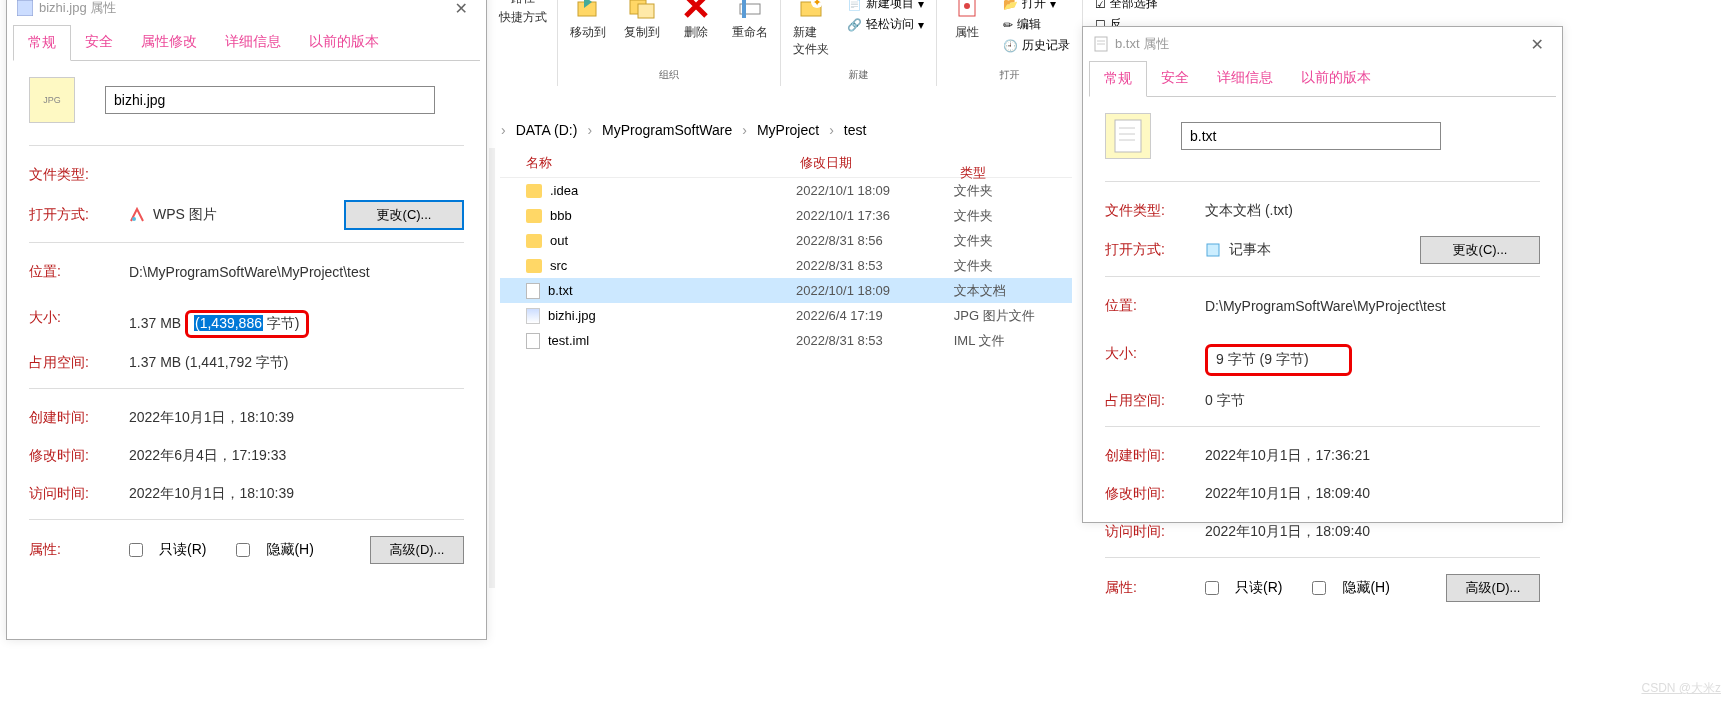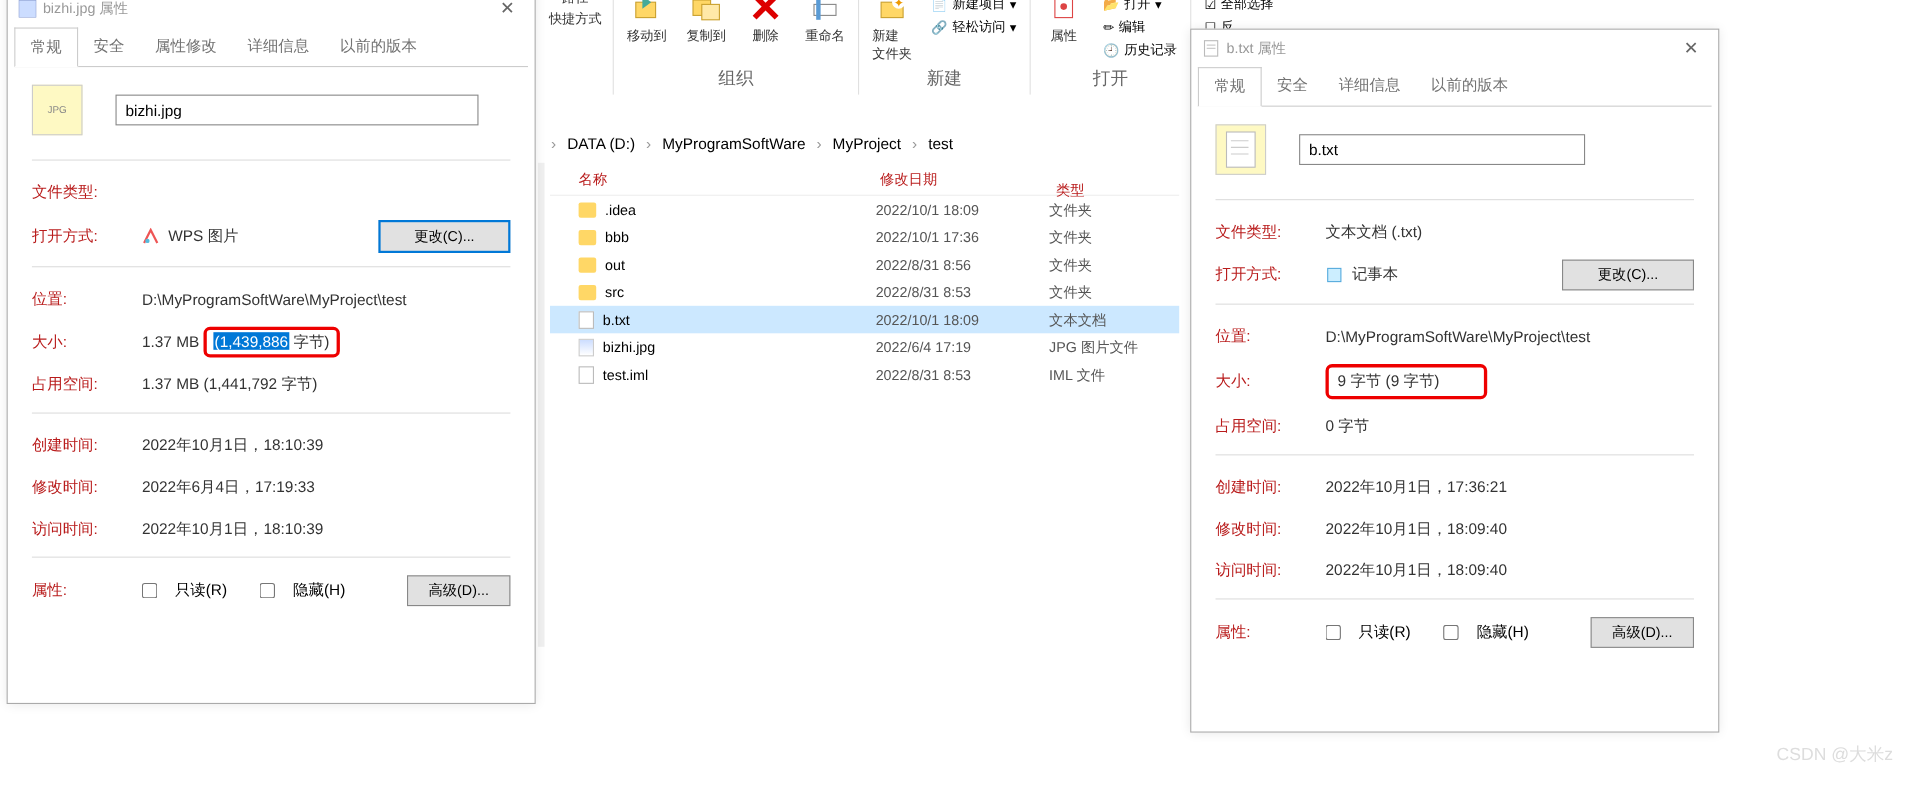--- a/index.html
+++ b/index.html
@@ -1,49 +1,49 @@
 <!DOCTYPE html>
 <html><head>
 <meta charset="utf-8">
 <style>
 * { box-sizing: border-box; margin: 0; padding: 0; }
 body { font-family: "Microsoft YaHei", "Segoe UI", sans-serif; font-size: 12px; background: #fff; width: 1735px; height: 717px; overflow: hidden; position: relative; }
 
 
 .props-dialog { position: absolute; background: #fff; border: 1px solid #aaa; box-shadow: 0 0 10px rgba(0,0,0,0.1); }
 .props-dialog.left { left: 6px; top: -10px; width: 481px; height: 650px; }
-.props-dialog.right { left: 1082px; top: 26px; width: 481px; height: 640px; }
+.props-dialog.right { left: 1082px; top: 26px; width: 481px; height: 497px; }
 .dlg-title { display: flex; align-items: center; padding: 6px 10px; color: #999; font-size: 13px; height: 34px; }
 .dlg-title .ficon { width: 16px; height: 16px; margin-right: 6px; }
 .dlg-close { margin-left: auto; font-size: 16px; color: #666; cursor: pointer; padding: 0 8px; }
 .tabs { display: flex; border-bottom: 1px solid #ccc; margin: 0 6px; }
-.tab { padding: 8px 14px; color: #737373; cursor: pointer; font-size: 14px; }
+.tab { padding: 8px 14px; color: #ec4899; cursor: pointer; font-size: 14px; }
 .tab.active { border: 1px solid #ccc; border-bottom: 1px solid #fff; margin-bottom: -1px; background: #fff; }
 .dlg-body { padding: 16px 22px; }
 .row { display: flex; align-items: center; min-height: 26px; margin-bottom: 12px; font-size: 14px; }
 .row .label { width: 100px; color: #b91c1c; }
 .row .val { flex: 1; color: #333; }
 .fname-row { display: flex; align-items: center; margin-bottom: 22px; }
 .fname-row .thumb { width: 46px; height: 46px; border: 1px solid #ccc; display: flex; align-items: center; justify-content: center; font-size: 9px; color: #888; background: #fef9c3; margin-right: 30px; }
 .fname-input { width: 330px; height: 28px; border: 1px solid #888; padding: 0 8px; font-size: 14px; }
 .sep { height: 1px; background: #ddd; margin: 10px 0 16px; }
 .btn { border: 1px solid #888; background: #e1e1e1; padding: 4px 18px; font-size: 13px; cursor: pointer; }
 .btn.wide { width: 120px; text-align: center; }
 .cbx-row { display: flex; align-items: center; gap: 30px; }
 .cbx { display: flex; align-items: center; gap: 16px; }
 .cbx input { width: 14px; height: 14px; }
-.redbox { border: 3px solid #e00; border-radius: 6px; padding: 2px 6px; display: inline-block; }
+.redbox { border: 3px solid #e00; border-radius: 6px; padding: 2px 6px; display: inline-block; margin-top: 13px; }
 .highlight { background: #0078d7; color: #fff; padding: 0 1px; }
 .wps-icon { width: 16px; height: 16px; margin-right: 8px; }
 .ribbon-top { position: absolute; left: 489px; top: -14px; width: 1060px; height: 110px; display: flex; }
 .rgroup { display: flex; flex-direction: column; align-items: center; padding: 0 10px; border-right: 1px solid #e0e0e0; height: 100px; }
 .rgroup .icons { display: flex; gap: 14px; align-items: flex-start; padding-top: 4px; flex: 1; }
 .rbtn { display: flex; flex-direction: column; align-items: center; gap: 2px; font-size: 12px; color: #333; cursor: pointer; min-width: 40px; }
 .rbtn .ricon { width: 32px; height: 32px; display: flex; align-items: center; justify-content: center; }
-.rgroup .glabel { font-size: 16px; color: #666; padding-bottom: 4px; }
+.rgroup .glabel { font-size: 10px; color: #666; padding-bottom: 4px; }
 .rsmall { display: flex; flex-direction: column; gap: 2px; font-size: 12px; padding-top: 4px; }
 .rsmall .item { display: flex; align-items: center; gap: 4px; cursor: pointer; padding: 1px 2px; }
 
 .breadcrumb { position: absolute; left: 489px; top: 114px; height: 32px; display: flex; align-items: center; font-size: 14px; padding: 0 12px; gap: 10px; }
 .breadcrumb .sep-arrow { color: #999; }
 
 .file-list { position: absolute; left: 500px; top: 148px; width: 572px; }
 .fl-head { display: flex; font-size: 13px; color: #b91c1c; border-bottom: 1px solid #eee; height: 30px; align-items: center; }
 .fl-head .c1 { width: 300px; padding-left: 26px; }
 .fl-head .c2 { width: 160px; }
@@ -52,21 +52,21 @@
 .fl-row.sel { background: #cce8ff; }
 .fl-row .c1 { width: 274px; display: flex; align-items: center; gap: 8px; }
 .fl-row .c2 { width: 160px; color: #555; }
 .fl-row .c3 { width: 120px; color: #555; }
 .fldr-icon { width: 16px; height: 14px; background: #ffd766; border-radius: 2px; display: inline-block; }
 .txt-icon { width: 14px; height: 16px; border: 1px solid #bbb; background: #fff; position: relative; }
 .img-icon { width: 14px; height: 16px; border: 1px solid #ccc; background: linear-gradient(#cdf, #fff); }
 
 .scroll-right { position: absolute; left: 489px; top: 148px; width: 6px; height: 440px; background: #f0f0f0; }
 
-.watermark { position: absolute; right: 14px; bottom: 20px; color: #ddd; font-size: 16px; }
+.watermark { position: absolute; right: 14px; bottom: 20px; color: #ddd; font-size: 12px; text-decoration: underline; }
 </style>
 </head>
 <body>
 
 <div class="ribbon-top">
   <div class="rgroup" style="border-left:none;min-width:60px">
     <div class="icons">
         <div class="rbtn">
           <span>路径</span>
           <span>快捷方式</span>

